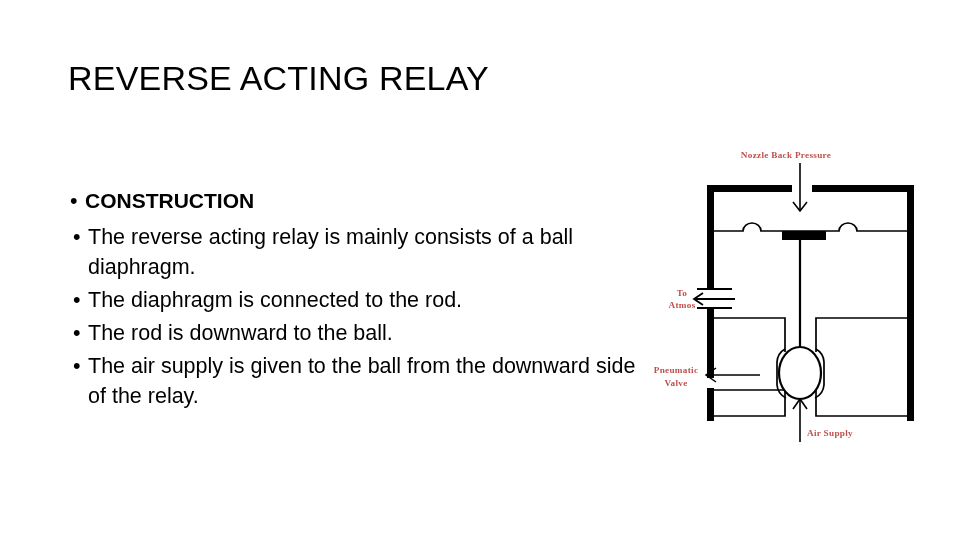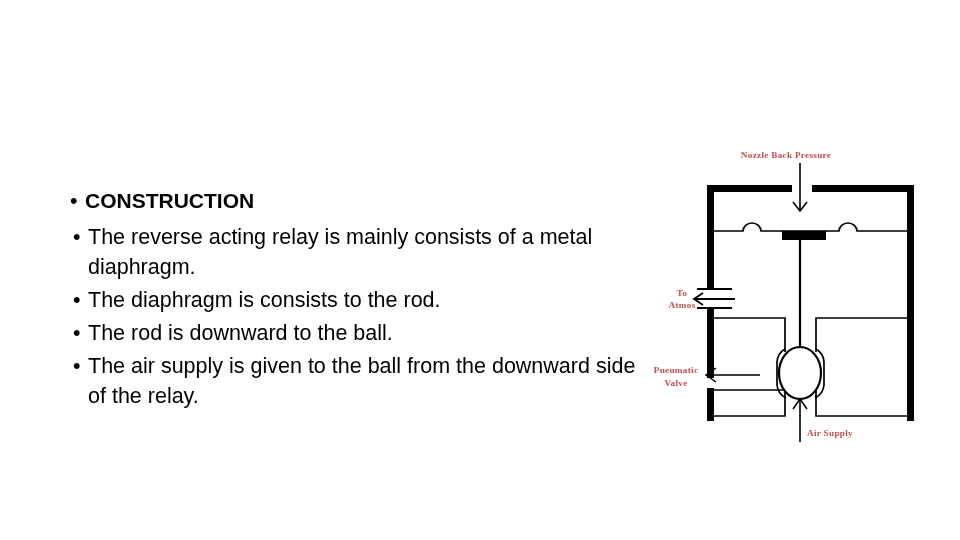--- a/index.html
+++ b/index.html
@@ -90,36 +90,37 @@
     font-size: 9.2px;
     fill: #c0504d;
     letter-spacing: 0.3px;
   }
 </style>
 </head>
 <body>
 
 <div id="slide">
 
+  <div id="slide-title">REVERSE ACTING RELAY</div>
 
   <div id="body-list">
 
     <div class="bullet-row b-construction">
       <span class="dot">•</span>
       <span class="txt">CONSTRUCTION</span>
     </div>
 
     <div class="bullet-row">
       <span class="dot">•</span>
-      <span class="txt">The reverse acting relay is mainly consists of a metal diaphragm.</span>
+      <span class="txt">The reverse acting relay is mainly consists of a ball diaphragm.</span>
     </div>
 
     <div class="bullet-row gap-top">
       <span class="dot">•</span>
-      <span class="txt">The diaphragm is consists to the rod.</span>
+      <span class="txt">The diaphragm is connected to the rod.</span>
     </div>
 
     <div class="bullet-row gap-top">
       <span class="dot">•</span>
       <span class="txt">The rod is downward to the ball.</span>
     </div>
 
     <div class="bullet-row gap-top">
       <span class="dot">•</span>
       <span class="txt">The air supply is given to the ball from the downward side of the relay.</span>

